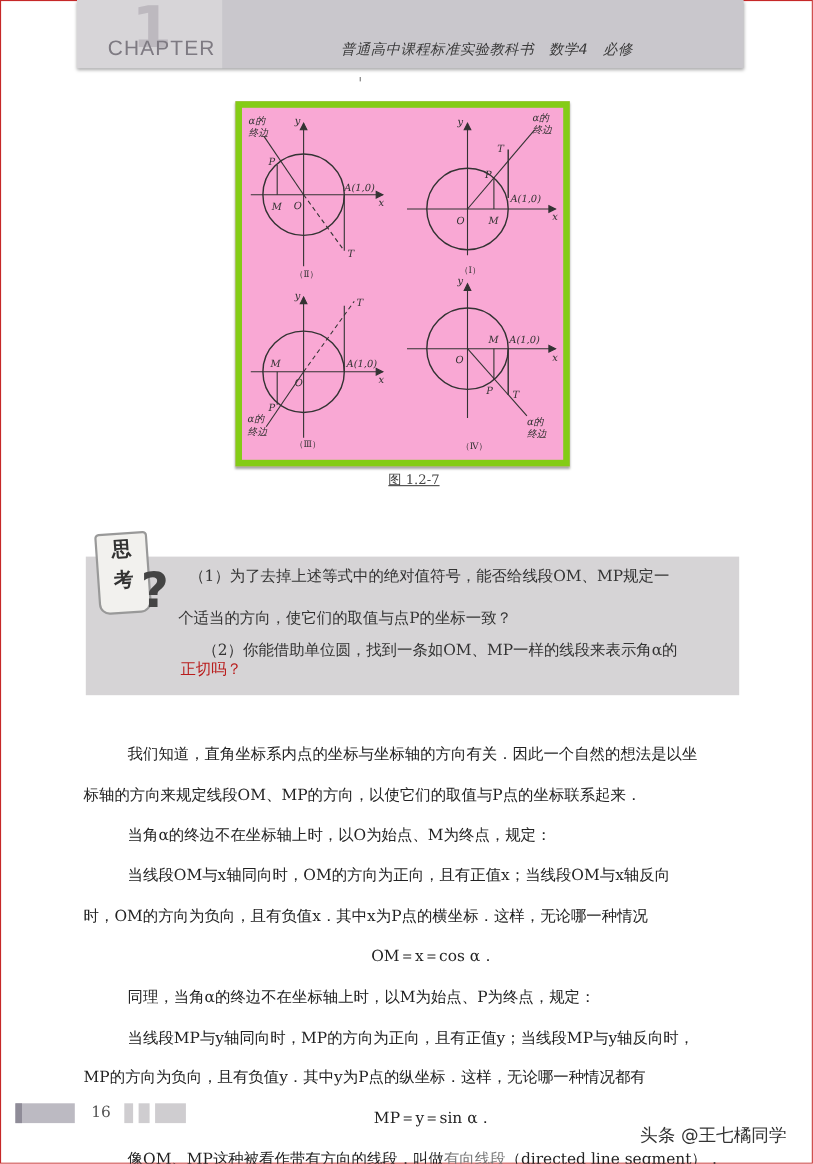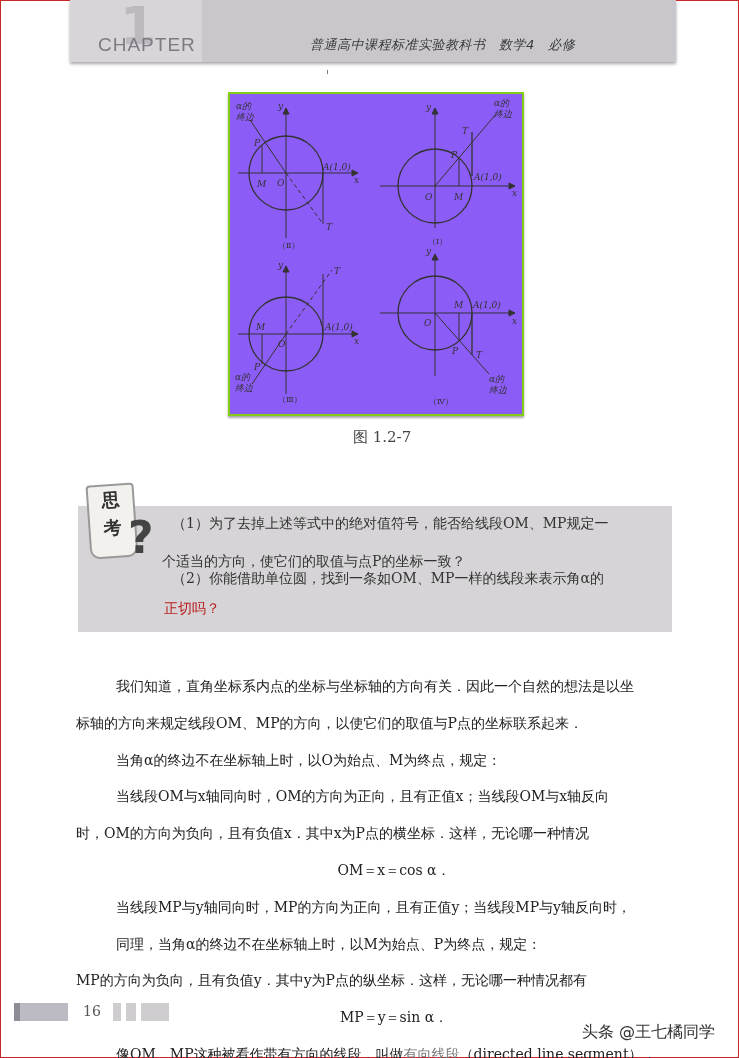--- a/index.html
+++ b/index.html
@@ -9,24 +9,24 @@
   .header{position:absolute;left:70px;top:0;width:606px;height:62px;background:#c9c7cc;
           box-shadow:0 2px 3px rgba(0,0,0,.35);}
   .header .left{position:absolute;left:0;top:0;width:132px;height:62px;background:#d7d5d8;}
   .header .big1{position:absolute;left:50px;top:-4px;font-family:"DejaVu Sans",sans-serif;
           font-size:52px;font-weight:bold;color:#bdb9bf;}
   .header .chapter{position:absolute;left:28px;top:34px;font-family:"Liberation Sans",sans-serif;
           font-size:19px;letter-spacing:1px;color:#7e7a82;}
   .header .title{position:absolute;left:240px;top:36px;font-family:"DejaVu Sans",sans-serif;
           font-size:13px;font-style:italic;color:#3a3a3a;letter-spacing:.5px;}
   .tick{position:absolute;left:327px;top:70px;width:1px;height:4px;background:#777;}
-  .figure{position:absolute;left:228px;top:92px;width:292px;height:320px;background:#8b5cf6;
-          border:2px solid #84cc16;box-shadow:0 2px 2px rgba(0,0,0,.35);}
+  .figure{position:absolute;left:214px;top:92px;width:292px;height:320px;background:#f9a8d4;
+          border:6px solid #84cc16;box-shadow:0 2px 2px rgba(0,0,0,.35);}
   .figure svg{position:absolute;left:0;top:0;}
-  .caption{position:absolute;left:353px;top:428px;font-size:15px;color:#444;}
+  .caption{position:absolute;left:353px;top:428px;font-size:12px;color:#444;text-decoration:underline;}
   .think{position:absolute;left:78px;top:506px;width:594px;height:126px;background:#d6d4d6;}
   .badge{position:absolute;left:88px;top:484px;width:44px;height:70px;background:#f2f1ee;
          border:2px solid #999;border-radius:4px 4px 10px 10px;transform:rotate(-4deg);}
   .badge span{display:block;text-align:center;font-size:18px;font-weight:bold;color:#333;line-height:28px;}
   .qmark{position:absolute;left:128px;top:512px;font-size:44px;font-weight:bold;color:#444;
          font-family:"DejaVu Sans",sans-serif;}
   .body{position:absolute;left:104px;top:662px;width:580px;font-size:14px;line-height:24.8px;color:#222;}
   .body p{margin:12px;}
   .out{margin-left:-28px !important;}
   .center{text-align:center;}
@@ -153,32 +153,32 @@
 <div class="caption">图 1.2-7</div>
 
 <div class="think"></div>
 <div class="badge">
   <span>思</span>
   <span>考</span>
 </div>
 <div class="qmark">?</div>
 <p class="think-q" style="position:absolute;left:172px;top:515px;margin:0;font-size:14px;color:#333;">（1）为了去掉上述等式中的绝对值符号，能否给线段OM、MP规定一</p>
 <p style="position:absolute;left:150px;top:541px;margin:12px;font-size:14px;color:#333;">个适当的方向，使它们的取值与点P的坐标一致？</p>
-<p style="position:absolute;left:172px;top:570px;margin:0;font-size:14px;color:#333;">（2）你能借助单位圆，找到一条如OM、MP一样的线段来表示角α的</p>
+<p style="position:absolute;left:172px;top:570px;margin:12px;font-size:14px;color:#333;">（2）你能借助单位圆，找到一条如OM、MP一样的线段来表示角α的</p>
 <p style="position:absolute;left:160px;top:596px;margin:4px;font-size:14px;color:#b91c1c;">正切吗？</p>
 
 <div class="body">
   <p>我们知道，直角坐标系内点的坐标与坐标轴的方向有关．因此一个自然的想法是以坐</p>
   <p class="out">标轴的方向来规定线段OM、MP的方向，以使它们的取值与P点的坐标联系起来．</p>
   <p>当角α的终边不在坐标轴上时，以O为始点、M为终点，规定：</p>
   <p>当线段OM与x轴同向时，OM的方向为正向，且有正值x；当线段OM与x轴反向</p>
   <p class="out">时，OM的方向为负向，且有负值x．其中x为P点的横坐标．这样，无论哪一种情况</p>
   <p class="center">OM＝x＝cos α．</p>
+  <p>同理，当角α的终边不在坐标轴上时，以M为始点、P为终点，规定：</p>
   <p>当线段MP与y轴同向时，MP的方向为正向，且有正值y；当线段MP与y轴反向时，</p>
-  <p>同理，当角α的终边不在坐标轴上时，以M为始点、P为终点，规定：</p>
   <p class="out">MP的方向为负向，且有负值y．其中y为P点的纵坐标．这样，无论哪一种情况都有</p>
   <p class="center">MP＝y＝sin α．</p>
   <p><span>像OM、MP这种被看作带有方向的线段，叫做</span><span class="hl">有向线段</span><span>（directed line segment）．</span></p>
   <p>那么，如何用有向线段来表示角α的正切呢？</p>
 </div>
 
 <div class="footer-bar">
     <i></i>
   </div>
 <div class="pagenum">16</div>

